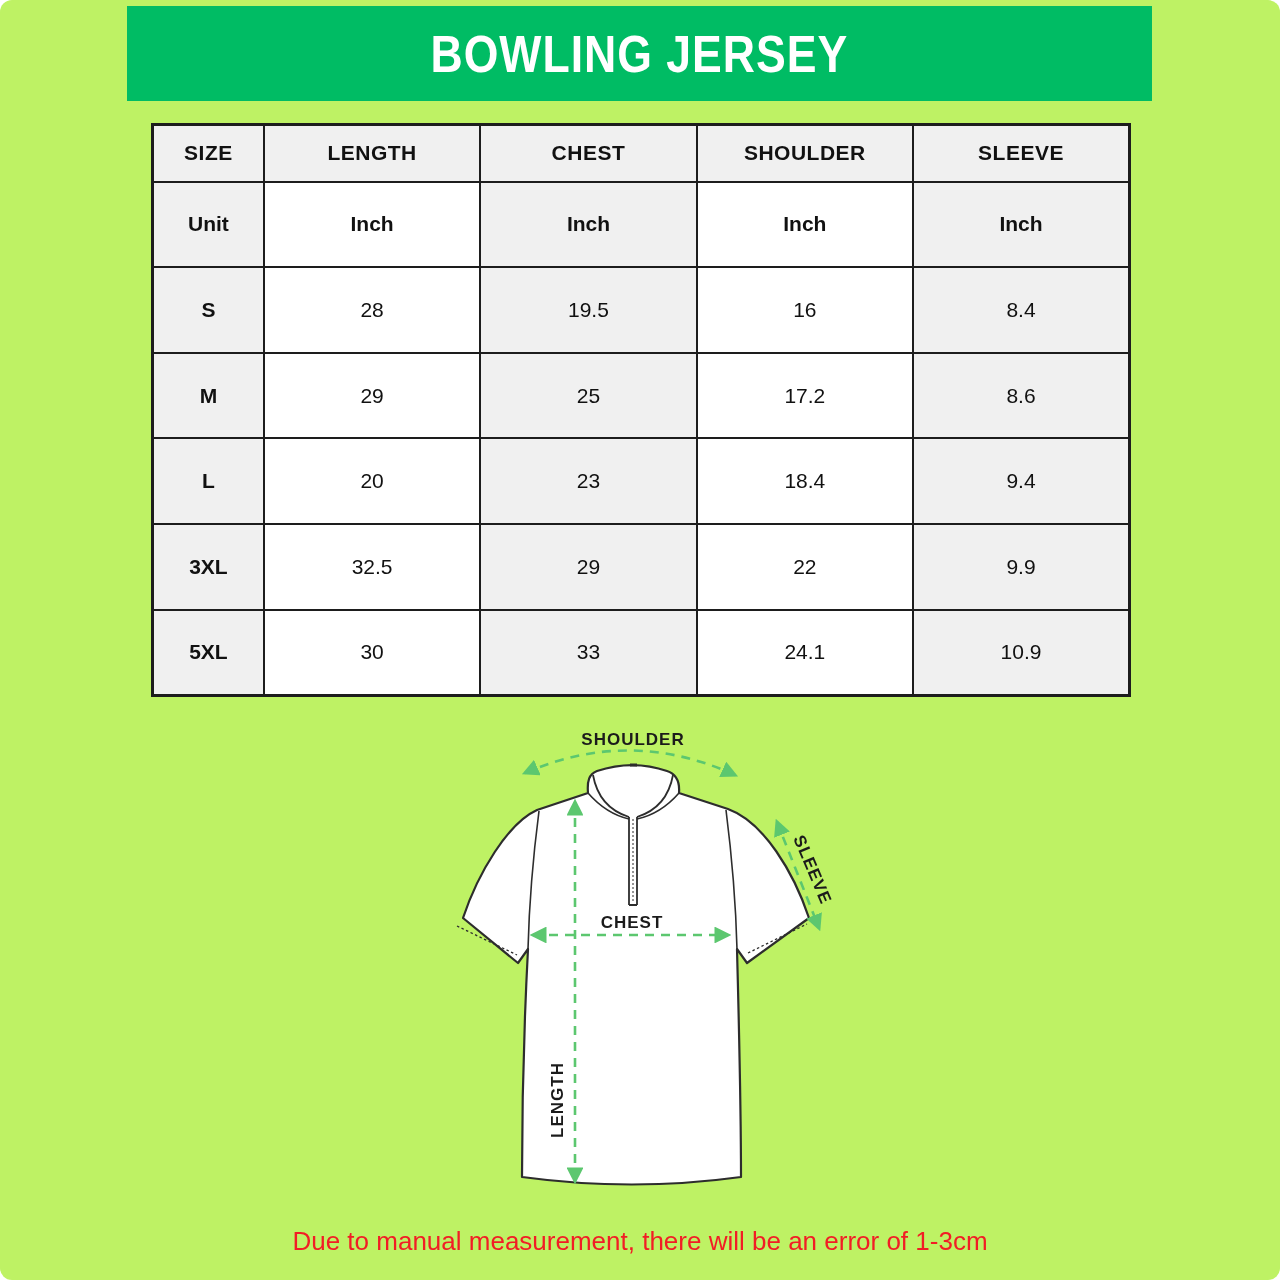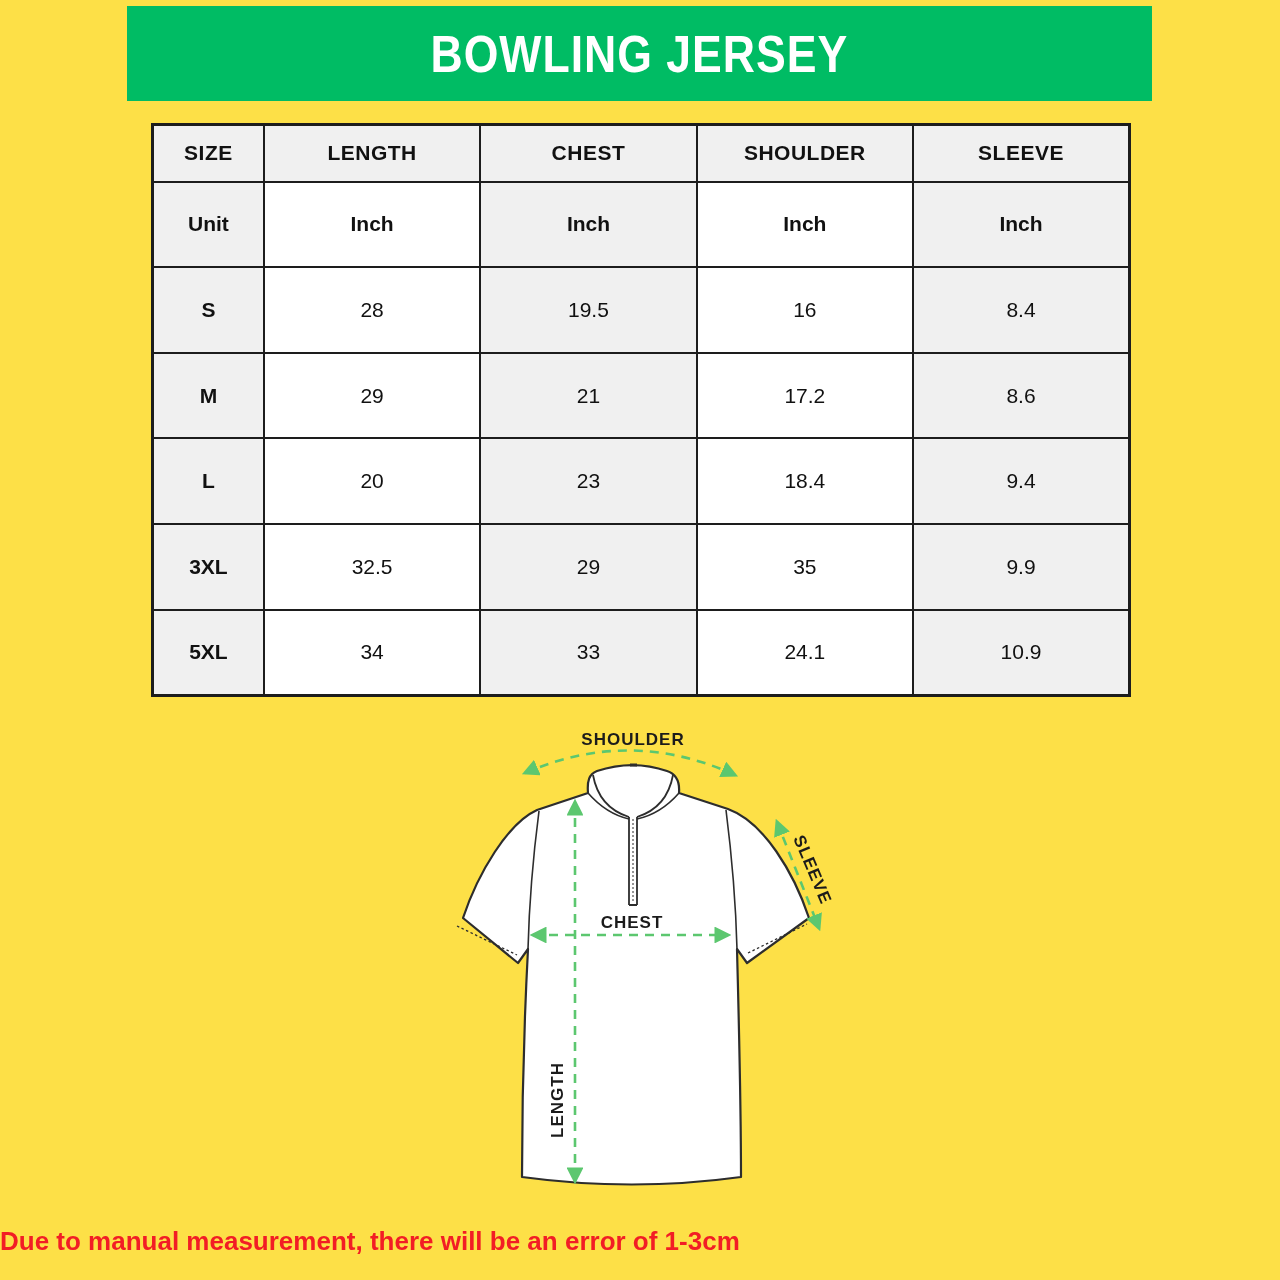--- a/index.html
+++ b/index.html
@@ -1,17 +1,17 @@
 <!DOCTYPE html>
 <html><head>
 <meta charset="utf-8">
 <style>
   html,body{margin:0;padding:0;background:#ffffff;}
-  #page{position:relative;width:1280px;height:1280px;background:#fde047;overflow:hidden;
-        font-family:"Liberation Sans",sans-serif;color:#111;}
+  #page{position:relative;width:1280px;height:1280px;background:#bef264;overflow:hidden;
+        font-family:"Liberation Sans",sans-serif;color:#111;border-radius:12px;}
 
   
   .banner{position:absolute;left:127px;top:6px;width:1025px;height:95px;background:#00bc64;
           display:flex;align-items:center;justify-content:center;}
   .banner h1{margin:0;color:#ffffff;font-size:46px;font-weight:bold;letter-spacing:1px;
              transform:scale(0.97,1.12);white-space:nowrap;}
 
   
   .table-wrap{position:absolute;left:151px;top:123px;}
   table.size-chart{border-collapse:collapse;table-layout:fixed;width:980px;height:574px;
@@ -23,22 +23,22 @@
   .size-chart td:nth-child(odd){background:#f0f0f0;}
   .size-chart td:nth-child(even){background:#ffffff;}
   .size-chart td.b{font-weight:bold;margin-left:28px;}
 
   
   .diagram{position:absolute;left:430px;top:715px;width:430px;height:515px;}
   .diagram text{font-family:"Liberation Sans",sans-serif;font-weight:bold;fill:#1b1b1b;
                 font-size:17px;letter-spacing:1px;}
 
   
-  .note{position:absolute;left:0;top:1226px;width:1280px;text-align:left;
-        color:#f21d25;font-weight:bold;font-size:26px;}
+  .note{position:absolute;left:0;top:1226px;width:1280px;text-align:center;
+        color:#f21d25;font-weight:normal;font-size:26px;}
 </style>
 </head>
 <body>
 
 <div id="page">
 
   <div class="banner">
     <h1>BOWLING JERSEY</h1>
   </div>
 
@@ -71,41 +71,41 @@
         <tr>
           <td class="b">S</td>
           <td>28</td>
           <td>19.5</td>
           <td>16</td>
           <td>8.4</td>
         </tr>
         <tr>
           <td class="b">M</td>
           <td>29</td>
-          <td>21</td>
+          <td>25</td>
           <td>17.2</td>
           <td>8.6</td>
         </tr>
         <tr>
           <td class="b">L</td>
           <td>20</td>
           <td>23</td>
           <td>18.4</td>
           <td>9.4</td>
         </tr>
         <tr>
           <td class="b">3XL</td>
           <td>32.5</td>
           <td>29</td>
-          <td>35</td>
+          <td>22</td>
           <td>9.9</td>
         </tr>
         <tr>
           <td class="b">5XL</td>
-          <td>34</td>
+          <td>30</td>
           <td>33</td>
           <td>24.1</td>
           <td>10.9</td>
         </tr>
       </tbody>
     </table>
   </div>
 
   <svg class="diagram" viewBox="0 0 430 515">
     <defs>

